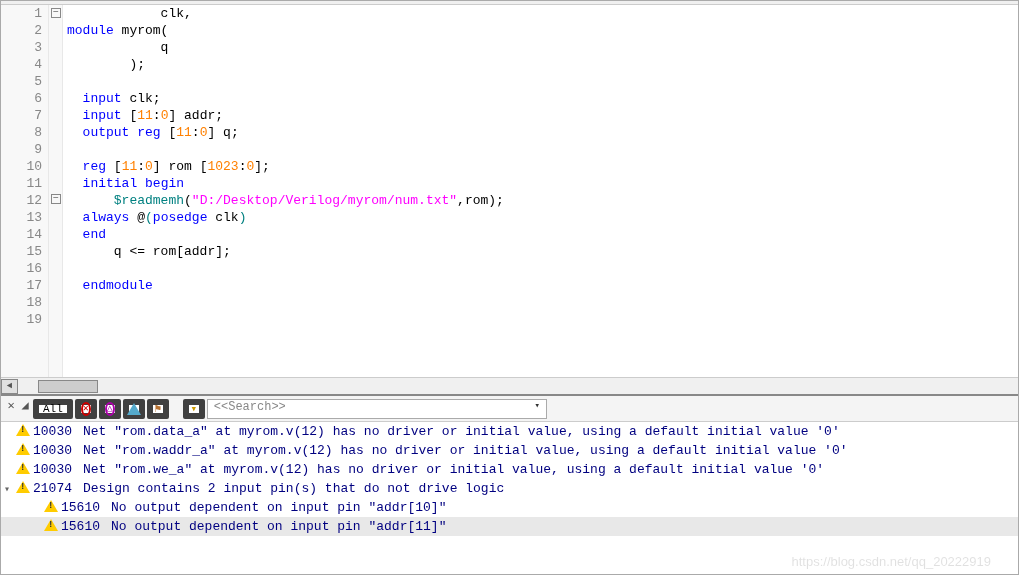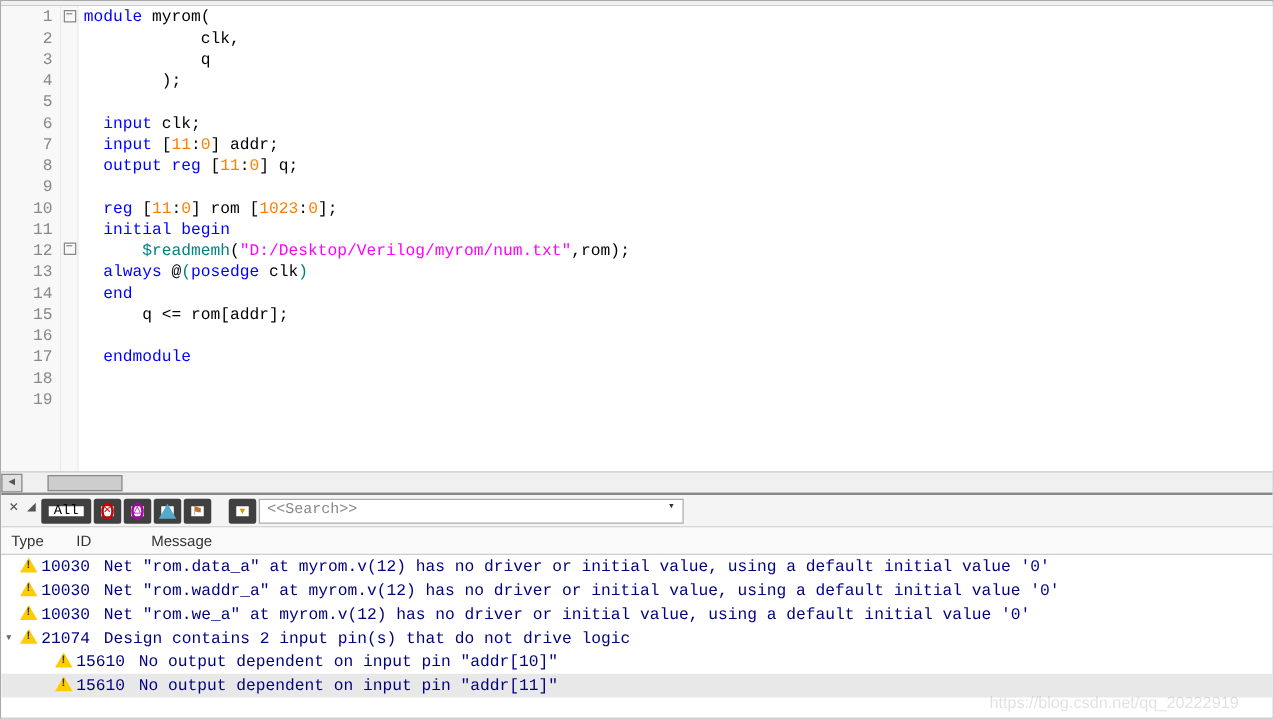--- a/index.html
+++ b/index.html
@@ -106,22 +106,22 @@
         <div class="fc b">−</div>
         <div class="fc"></div>
         <div class="fc"></div>
         <div class="fc"></div>
         <div class="fc"></div>
         <div class="fc"></div>
         <div class="fc"></div>
         <div class="fc"></div>
       </div>
     <div class="code-area" id="codearea">
+        <div class="code-line"><span>            clk,</span></div>
         <div class="code-line"><span class="kw">module</span><span> myrom(</span></div>
-        <div class="code-line"><span>            clk,</span></div>
         <div class="code-line"><span>            q</span></div>
         <div class="code-line"><span>        );</span></div>
         <div class="code-line"><span></span></div>
         <div class="code-line"><span>  </span><span class="kw">input</span><span> clk;</span></div>
         <div class="code-line"><span>  </span><span class="kw">input</span><span> [</span><span class="num">11</span><span>:</span><span class="num">0</span><span>] addr;</span></div>
         <div class="code-line"><span>  </span><span class="kw">output</span><span> </span><span class="kw">reg</span><span> [</span><span class="num">11</span><span>:</span><span class="num">0</span><span>] q;</span></div>
         <div class="code-line"><span></span></div>
         <div class="code-line"><span>  </span><span class="kw">reg</span><span> [</span><span class="num">11</span><span>:</span><span class="num">0</span><span>] rom [</span><span class="num">1023</span><span>:</span><span class="num">0</span><span>];</span></div>
         <div class="code-line"><span>  </span><span class="kw">initial</span><span> </span><span class="kw">begin</span></div>
         <div class="code-line"><span>      </span><span class="sys">$readmemh</span><span>(</span><span class="str">"D:/Desktop/Verilog/myrom/num.txt"</span><span>,rom);</span></div>
@@ -159,25 +159,20 @@
       <span style="width:10px"></span>
       <span class="btn iconbtn">
           <span class="funnel">▾</span>
         </span>
       <span class="search">
         <span>&lt;&lt;Search&gt;&gt;</span>
         <span class="drop">▾</span>
       </span>
     </div>
 
-    <div class="msg-header">
-      <div class="col-type">Type</div>
-      <div class="col-id">ID</div>
-      <div class="col-msg">Message</div>
-    </div>
 
     <div class="msg-list" id="msglist">
         <div class="msg-row">
           <span class="indent0"></span>
           <span class="icon"><span class="warn-tri"></span></span>
           <span class="id">10030</span>
           <span class="txt">Net "rom.data_a" at myrom.v(12) has no driver or initial value, using a default initial value '0'</span>
         </div>
         <div class="msg-row">
           <span class="indent0"></span>

